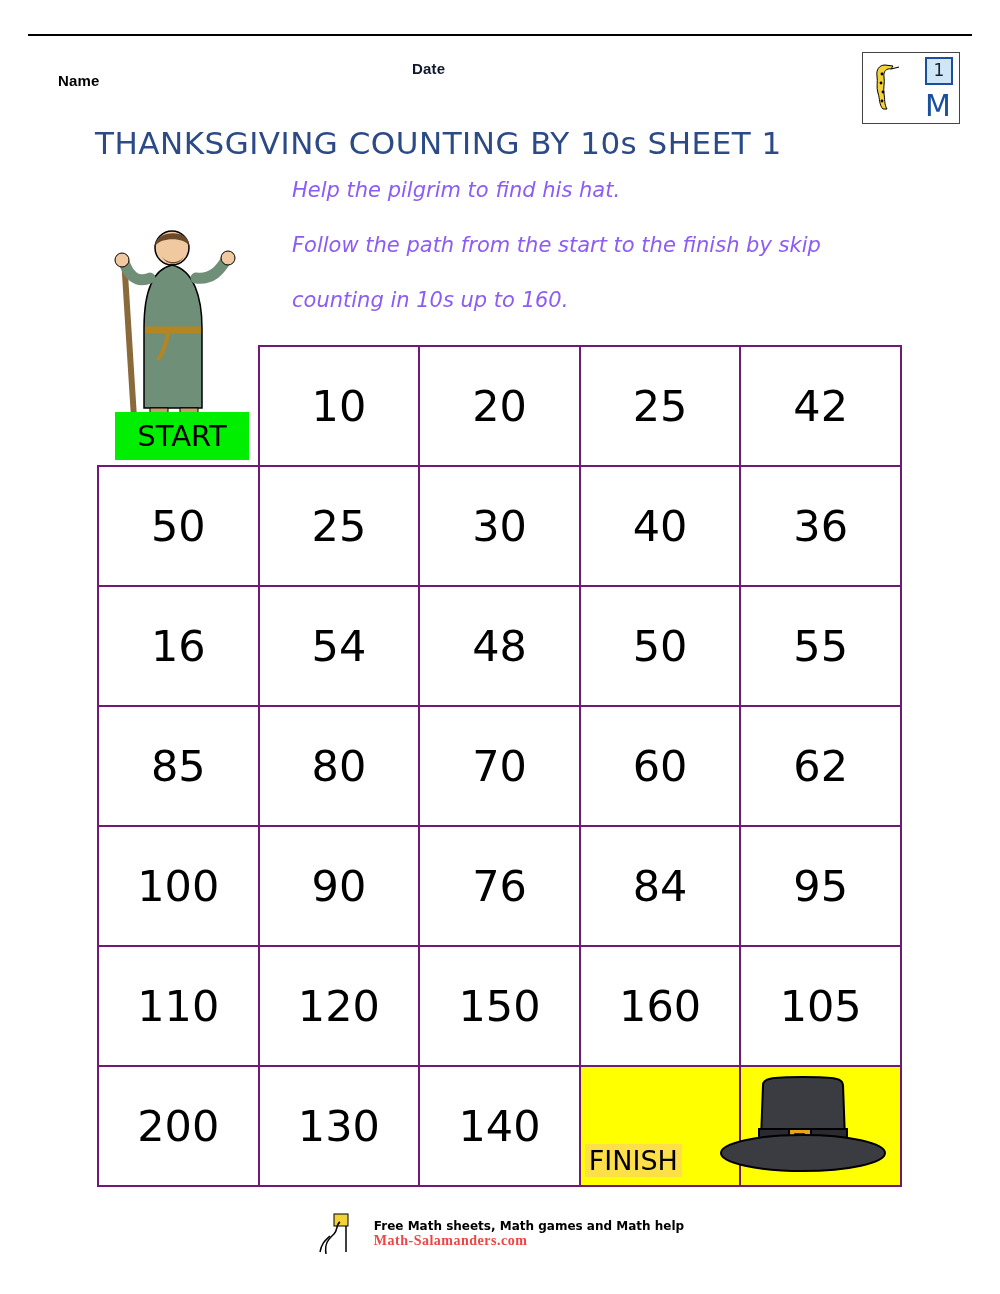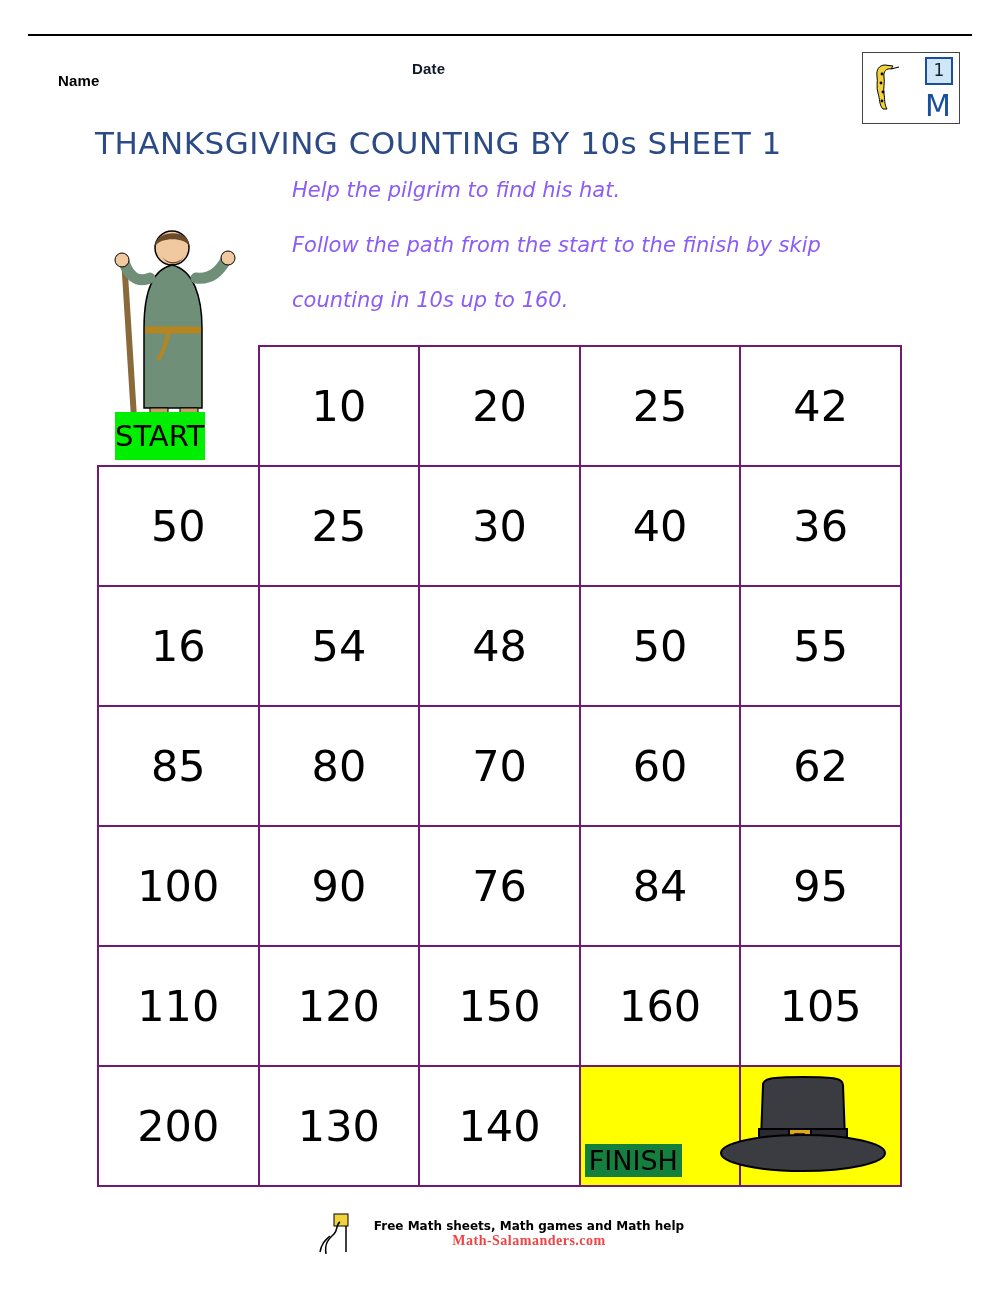--- a/index.html
+++ b/index.html
@@ -104,24 +104,25 @@
   
   .pilgrim {
     position: absolute;
     left: 100px; top: 218px;
     width: 150px; height: 212px;
   }
   
   .start-tile {
     position: absolute;
     left: 115px; top: 412px;
-    width: 90px; height: 48px;
+    width: 134px; height: 48px;
     background: #00ee00;
     display: flex;
     align-items: center;
+    justify-content: center;
   }
   .start-tile span {
     font-size: 29px;
     color: #000;
     font-family: "DejaVu Sans", sans-serif;
   }
   
   .grid {
     position: absolute;
     left: 97px; top: 345px;
@@ -146,21 +147,21 @@
   }
   .cell-blank { color: transparent; }
   .finish-cell {
     background: #ffff00;
     position: relative;
   }
   .finish-cell.no-right { border-right: none; }
   .finish-badge {
     position: absolute;
     left: 4px; bottom: 8px;
-    background: #15803d;
+    background: #fde047;
     padding: 1px 4px;
     font-size: 27px;
     font-family: "DejaVu Sans", sans-serif;
     color: #000;
     line-height: 1.15;
   }
   .hat-wrap {
     position: absolute;
     right: 4px; top: 6px;
     width: 185px; height: 105px;
@@ -187,21 +188,21 @@
   }
   .footer-row {
     display: flex;
     align-items: center;
     justify-content: center;
     gap: 6px;
   }
   .footer-logo {
     width: 52px; height: 44px;
   }
-  .footer-text { text-align: center; }
+  .footer-text { text-align: left; }
 </style>
 </head>
 <body>
 
 <div class="page">
 
   <div class="top-rule"></div>
 
   <div class="header-name">Name</div>
   <div class="header-date">Date</div>

